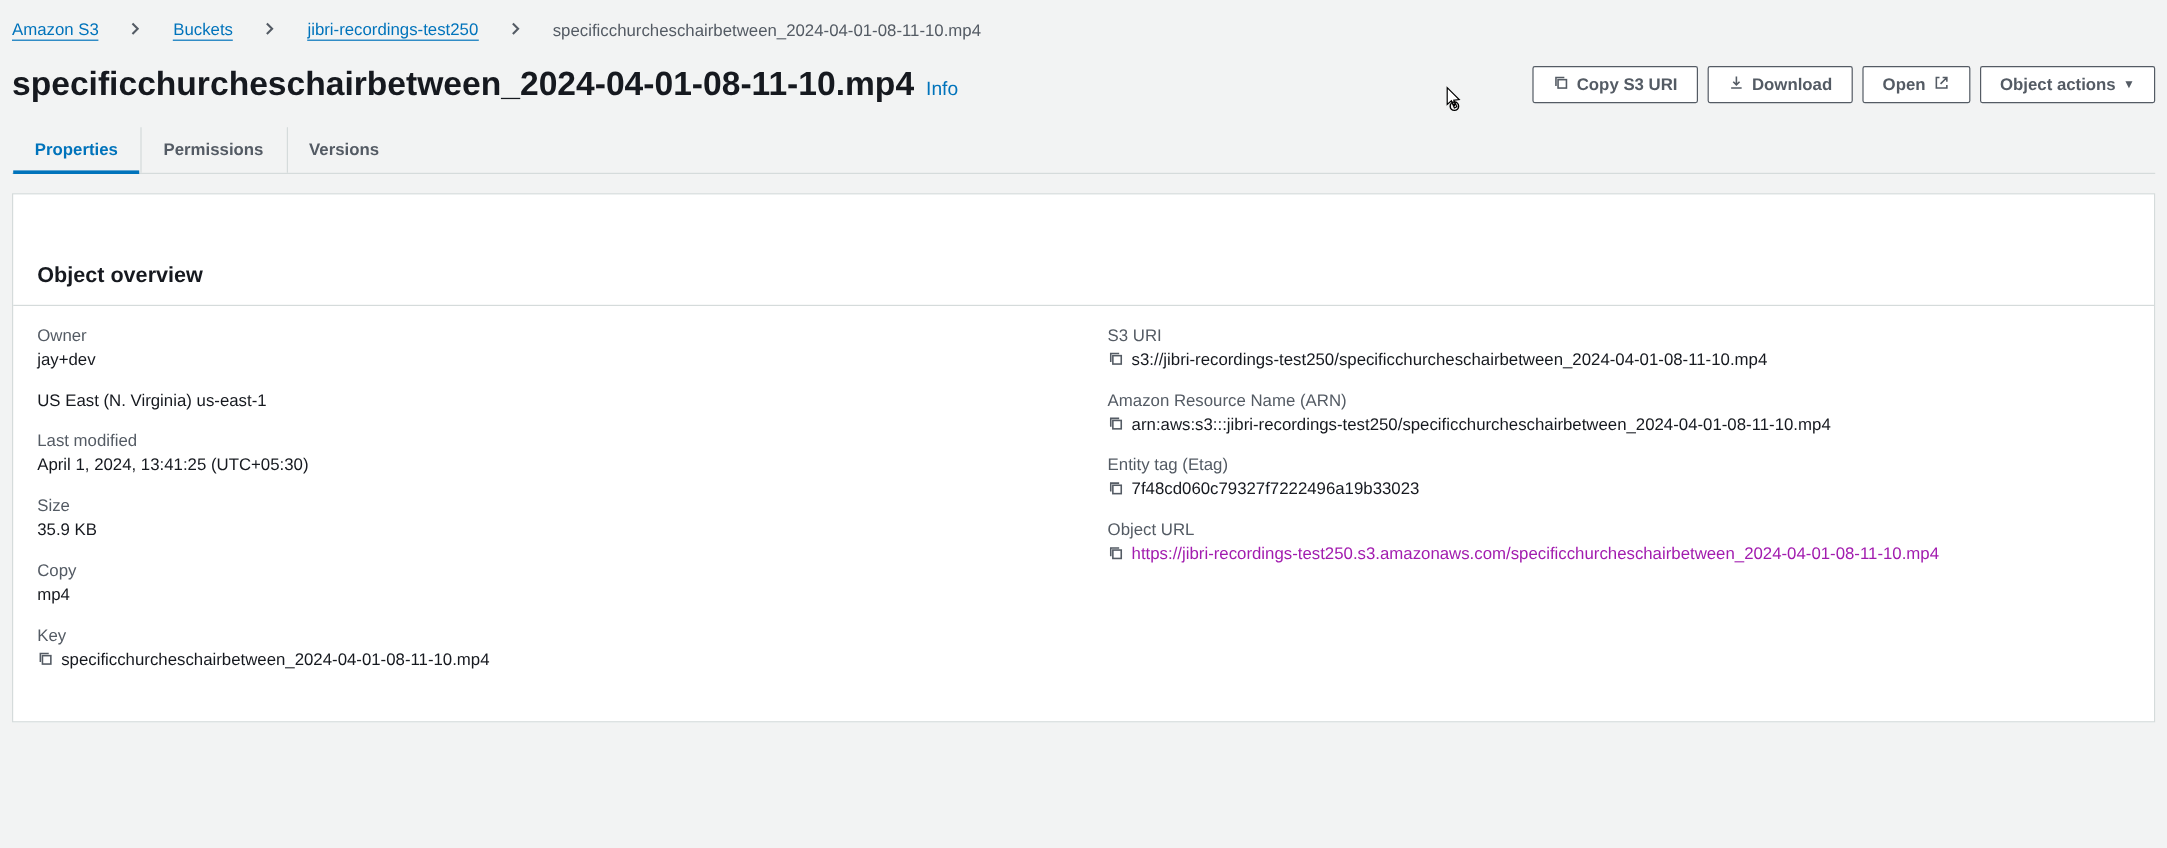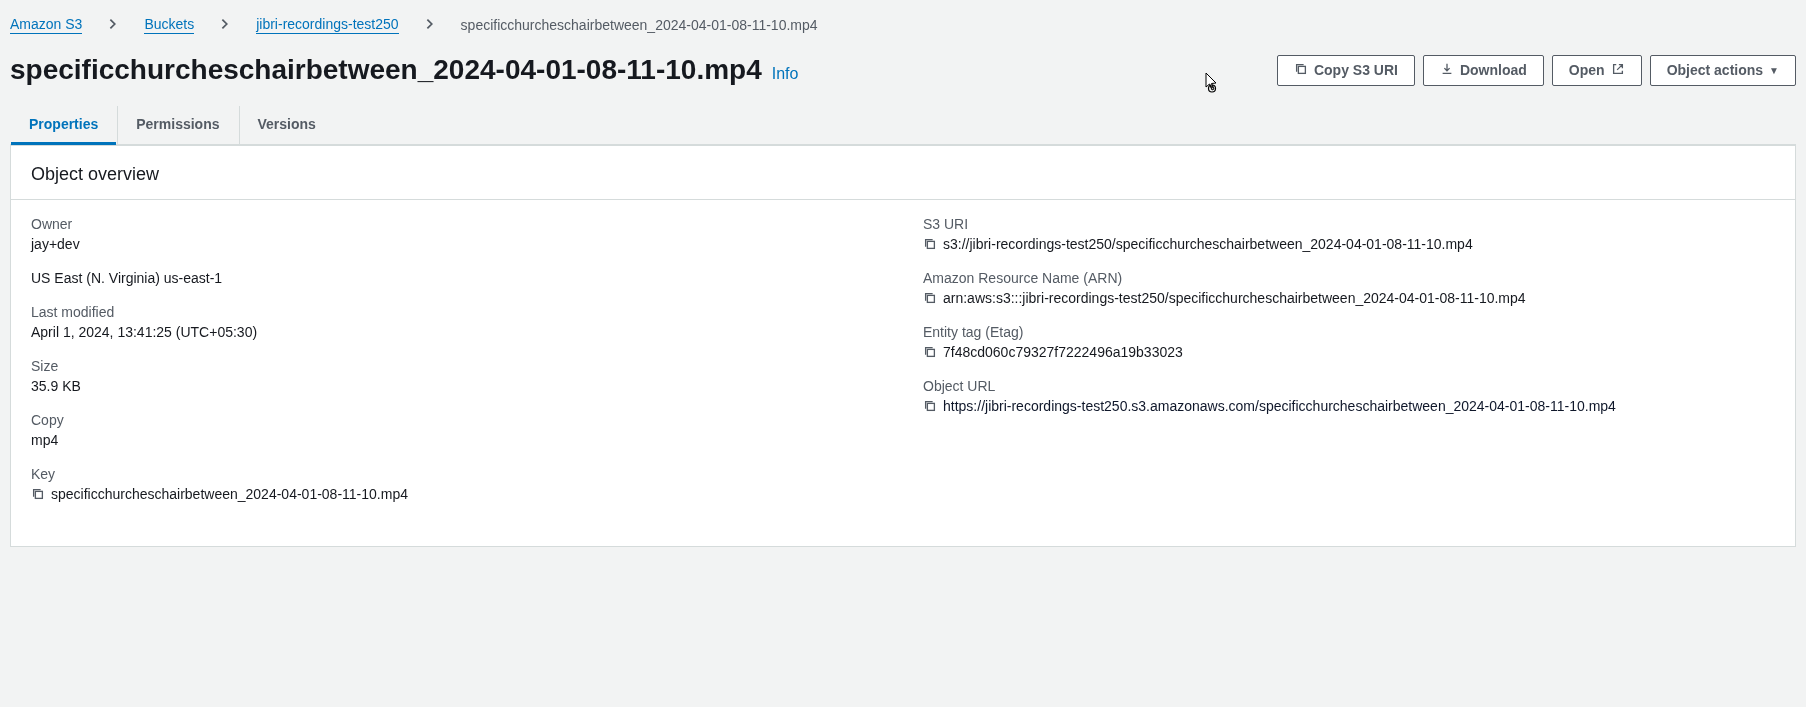--- a/index.html
+++ b/index.html
@@ -85,20 +85,21 @@
     }
 
     .btn svg {
       width: 14px;
       height: 14px;
     }
 
     .tabs {
       display: flex;
       border-bottom: 1px solid #d5dbdb;
+      margin-bottom: 16px;
       text-align: right;
     }
 
     .tab {
       padding: 10px 18px 12px 18px;
       font-size: 14px;
       font-weight: 700;
       color: #545b64;
       cursor: pointer;
       border-left: 1px solid transparent;
@@ -130,22 +131,23 @@
       padding: 0;
     }
 
     .panel-header {
       padding: 18px 20px 14px 20px;
       border-bottom: 1px solid #d5dbdb;
     }
 
     .panel-title {
       font-size: 18px;
-      font-weight: 400;
+      font-weight: 700;
       color: #16191f;
+      margin-top: 39px;
     }
 
     .panel-body {
       display: flex;
       padding: 16px 20px 26px 20px;
       gap: 40px;
     }
 
     .col {
       flex: 1;
@@ -174,21 +176,21 @@
 
     .copy-icon {
       width: 14px;
       height: 14px;
       color: #545b64;
       cursor: pointer;
       flex-shrink: 0;
     }
 
     .url-link {
-      color: #0f172a;
+      color: #a21caf;
     }
 
     .chevron-svg {
       width: 14px;
       height: 14px;
     }
 
     .caret {
       font-size: 10px;
       color: #545b64;

